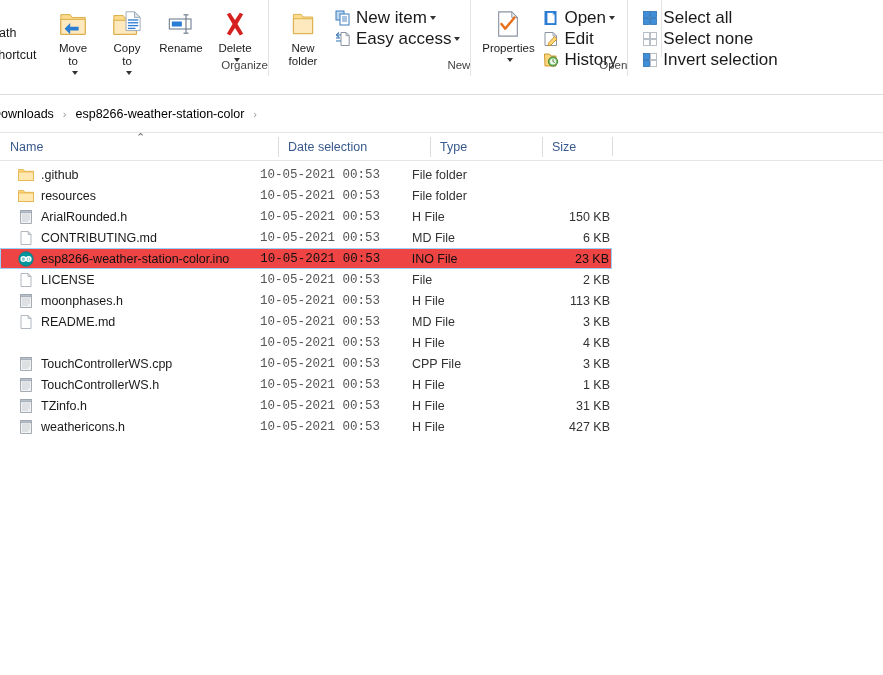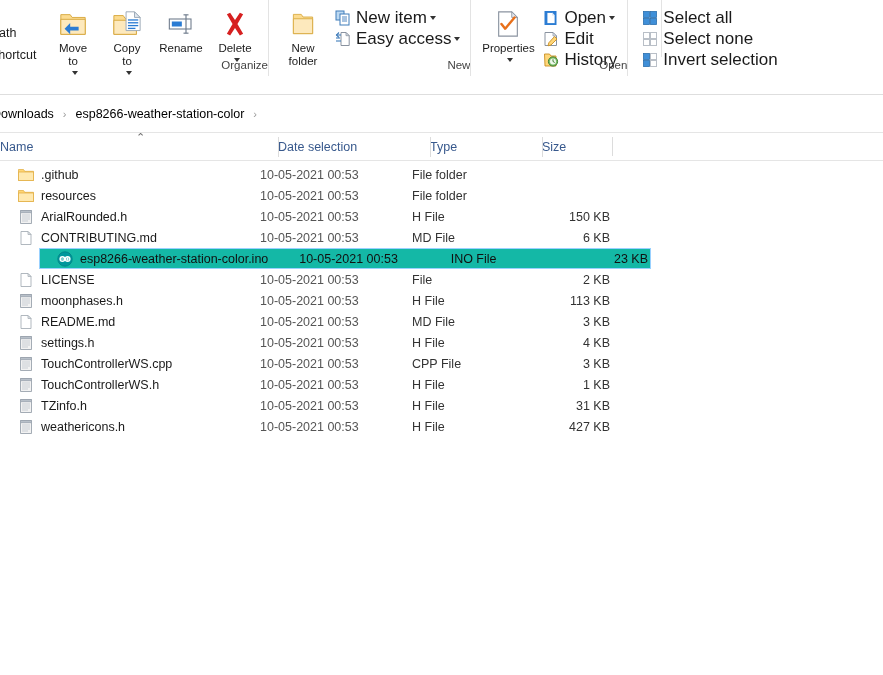--- a/index.html
+++ b/index.html
@@ -147,20 +147,21 @@
     background: #fff;
     border-bottom: 1px solid #e5e5e5;
   }
   .col {
     position: relative;
     height: 28px;
     display: flex;
     align-items: center;
     font-size: 12.5px;
     color: #38598d;
+    padding-left: 10px;
     cursor: default;
   }
   .col + .col::before {
     content: "";
     position: absolute;
     left: 0; top: 4px; bottom: 4px;
     width: 1px;
     background: #dcdcdc;
   }
   .col-end {
@@ -184,29 +185,28 @@
     position: relative;
     display: flex;
     align-items: center;
     height: 21px;
     width: 612px;
     margin-bottom: 0;
     cursor: default;
     justify-content: flex-end;
   }
   .row.selected {
-    background: #14b8a6;
+    background: #ef4444;
     border: 1px solid #99d1ff;
-    margin-left: 39px;
   }
   .cell { font-size: 12.5px; color: #1a1a1a; white-space: nowrap; overflow: hidden; }
   .c-name { width: 260px; display: flex; align-items: center; padding-left: 18px; }
   .c-name .nm { margin-left: 7px; }
   .row.selected .c-name { padding-left: 17px; }
-  .c-date { width: 152px; color: #555; }
+  .c-date { width: 152px; color: #555; font-family: Liberation Mono, monospace; }
   .c-type { width: 120px; color: #333; }
   .c-size { width: 80px; color: #333; text-align: right; padding-right: 2px; }
   .row.selected .cell { color: #111; }
 
   .fi { width: 16px; height: 16px; display: block; flex: none; }
 </style>
 </head>
 <body>
 
 <div class="ribbon">
@@ -605,45 +605,50 @@
             <path d="M10 1.5l3 3h-3z" fill="#e6eaee" stroke="#a8b0b8" stroke-width="0.8"></path>
           </svg>
         </span>
         <span class="nm">README.md</span>
       </div>
       <div class="cell c-date">10-05-2021 00:53</div>
       <div class="cell c-type">MD File</div>
       <div class="cell c-size">3 KB</div>
     </div>
     <div class="row">
+      <div class="cell c-date">10-05-2021 00:53</div>
+      <div class="cell c-type">H File</div>
+      <div class="cell c-size">4 KB</div>
+    </div>
+    <div class="row">
       <div class="cell c-name">
         <span>
           <svg class="fi" viewBox="0 0 16 16">
             <path d="M2.5 1.5h11v13h-11z" fill="#f2f2f2" stroke="#9aa3ad" stroke-width="0.9"></path>
             <path d="M2.5 1.5h11v2.2h-11z" fill="#cfd6de" stroke="#9aa3ad" stroke-width="0.8"></path>
             <g stroke="#8e98a3" stroke-width="0.7">
               <line x1="4" y1="1.5" x2="4" y2="3.6"></line>
               <line x1="6" y1="1.5" x2="6" y2="3.6"></line>
               <line x1="8" y1="1.5" x2="8" y2="3.6"></line>
               <line x1="10" y1="1.5" x2="10" y2="3.6"></line>
               <line x1="12" y1="1.5" x2="12" y2="3.6"></line>
             </g>
             <g stroke="#b9c0c8" stroke-width="0.7">
               <line x1="4" y1="6" x2="12" y2="6"></line>
               <line x1="4" y1="8" x2="12" y2="8"></line>
               <line x1="4" y1="10" x2="12" y2="10"></line>
               <line x1="4" y1="12" x2="10" y2="12"></line>
             </g>
           </svg>
         </span>
-        <span class="nm">settings.h</span>
-      </div>
-      <div class="cell c-date">10-05-2021 00:53</div>
-      <div class="cell c-type">H File</div>
-      <div class="cell c-size">4 KB</div>
+        <span class="nm">TouchControllerWS.cpp</span>
+      </div>
+      <div class="cell c-date">10-05-2021 00:53</div>
+      <div class="cell c-type">CPP File</div>
+      <div class="cell c-size">3 KB</div>
     </div>
     <div class="row">
       <div class="cell c-name">
         <span>
           <svg class="fi" viewBox="0 0 16 16">
             <path d="M2.5 1.5h11v13h-11z" fill="#f2f2f2" stroke="#9aa3ad" stroke-width="0.9"></path>
             <path d="M2.5 1.5h11v2.2h-11z" fill="#cfd6de" stroke="#9aa3ad" stroke-width="0.8"></path>
             <g stroke="#8e98a3" stroke-width="0.7">
               <line x1="4" y1="1.5" x2="4" y2="3.6"></line>
               <line x1="6" y1="1.5" x2="6" y2="3.6"></line>
@@ -652,25 +657,25 @@
               <line x1="12" y1="1.5" x2="12" y2="3.6"></line>
             </g>
             <g stroke="#b9c0c8" stroke-width="0.7">
               <line x1="4" y1="6" x2="12" y2="6"></line>
               <line x1="4" y1="8" x2="12" y2="8"></line>
               <line x1="4" y1="10" x2="12" y2="10"></line>
               <line x1="4" y1="12" x2="10" y2="12"></line>
             </g>
           </svg>
         </span>
-        <span class="nm">TouchControllerWS.cpp</span>
-      </div>
-      <div class="cell c-date">10-05-2021 00:53</div>
-      <div class="cell c-type">CPP File</div>
-      <div class="cell c-size">3 KB</div>
+        <span class="nm">TouchControllerWS.h</span>
+      </div>
+      <div class="cell c-date">10-05-2021 00:53</div>
+      <div class="cell c-type">H File</div>
+      <div class="cell c-size">1 KB</div>
     </div>
     <div class="row">
       <div class="cell c-name">
         <span>
           <svg class="fi" viewBox="0 0 16 16">
             <path d="M2.5 1.5h11v13h-11z" fill="#f2f2f2" stroke="#9aa3ad" stroke-width="0.9"></path>
             <path d="M2.5 1.5h11v2.2h-11z" fill="#cfd6de" stroke="#9aa3ad" stroke-width="0.8"></path>
             <g stroke="#8e98a3" stroke-width="0.7">
               <line x1="4" y1="1.5" x2="4" y2="3.6"></line>
               <line x1="6" y1="1.5" x2="6" y2="3.6"></line>
@@ -679,25 +684,25 @@
               <line x1="12" y1="1.5" x2="12" y2="3.6"></line>
             </g>
             <g stroke="#b9c0c8" stroke-width="0.7">
               <line x1="4" y1="6" x2="12" y2="6"></line>
               <line x1="4" y1="8" x2="12" y2="8"></line>
               <line x1="4" y1="10" x2="12" y2="10"></line>
               <line x1="4" y1="12" x2="10" y2="12"></line>
             </g>
           </svg>
         </span>
-        <span class="nm">TouchControllerWS.h</span>
+        <span class="nm">TZinfo.h</span>
       </div>
       <div class="cell c-date">10-05-2021 00:53</div>
       <div class="cell c-type">H File</div>
-      <div class="cell c-size">1 KB</div>
+      <div class="cell c-size">31 KB</div>
     </div>
     <div class="row">
       <div class="cell c-name">
         <span>
           <svg class="fi" viewBox="0 0 16 16">
             <path d="M2.5 1.5h11v13h-11z" fill="#f2f2f2" stroke="#9aa3ad" stroke-width="0.9"></path>
             <path d="M2.5 1.5h11v2.2h-11z" fill="#cfd6de" stroke="#9aa3ad" stroke-width="0.8"></path>
             <g stroke="#8e98a3" stroke-width="0.7">
               <line x1="4" y1="1.5" x2="4" y2="3.6"></line>
               <line x1="6" y1="1.5" x2="6" y2="3.6"></line>
@@ -706,46 +711,19 @@
               <line x1="12" y1="1.5" x2="12" y2="3.6"></line>
             </g>
             <g stroke="#b9c0c8" stroke-width="0.7">
               <line x1="4" y1="6" x2="12" y2="6"></line>
               <line x1="4" y1="8" x2="12" y2="8"></line>
               <line x1="4" y1="10" x2="12" y2="10"></line>
               <line x1="4" y1="12" x2="10" y2="12"></line>
             </g>
           </svg>
         </span>
-        <span class="nm">TZinfo.h</span>
-      </div>
-      <div class="cell c-date">10-05-2021 00:53</div>
-      <div class="cell c-type">H File</div>
-      <div class="cell c-size">31 KB</div>
-    </div>
-    <div class="row">
-      <div class="cell c-name">
-        <span>
-          <svg class="fi" viewBox="0 0 16 16">
-            <path d="M2.5 1.5h11v13h-11z" fill="#f2f2f2" stroke="#9aa3ad" stroke-width="0.9"></path>
-            <path d="M2.5 1.5h11v2.2h-11z" fill="#cfd6de" stroke="#9aa3ad" stroke-width="0.8"></path>
-            <g stroke="#8e98a3" stroke-width="0.7">
-              <line x1="4" y1="1.5" x2="4" y2="3.6"></line>
-              <line x1="6" y1="1.5" x2="6" y2="3.6"></line>
-              <line x1="8" y1="1.5" x2="8" y2="3.6"></line>
-              <line x1="10" y1="1.5" x2="10" y2="3.6"></line>
-              <line x1="12" y1="1.5" x2="12" y2="3.6"></line>
-            </g>
-            <g stroke="#b9c0c8" stroke-width="0.7">
-              <line x1="4" y1="6" x2="12" y2="6"></line>
-              <line x1="4" y1="8" x2="12" y2="8"></line>
-              <line x1="4" y1="10" x2="12" y2="10"></line>
-              <line x1="4" y1="12" x2="10" y2="12"></line>
-            </g>
-          </svg>
-        </span>
         <span class="nm">weathericons.h</span>
       </div>
       <div class="cell c-date">10-05-2021 00:53</div>
       <div class="cell c-type">H File</div>
       <div class="cell c-size">427 KB</div>
     </div>
   </div>
 
 </body></html>

